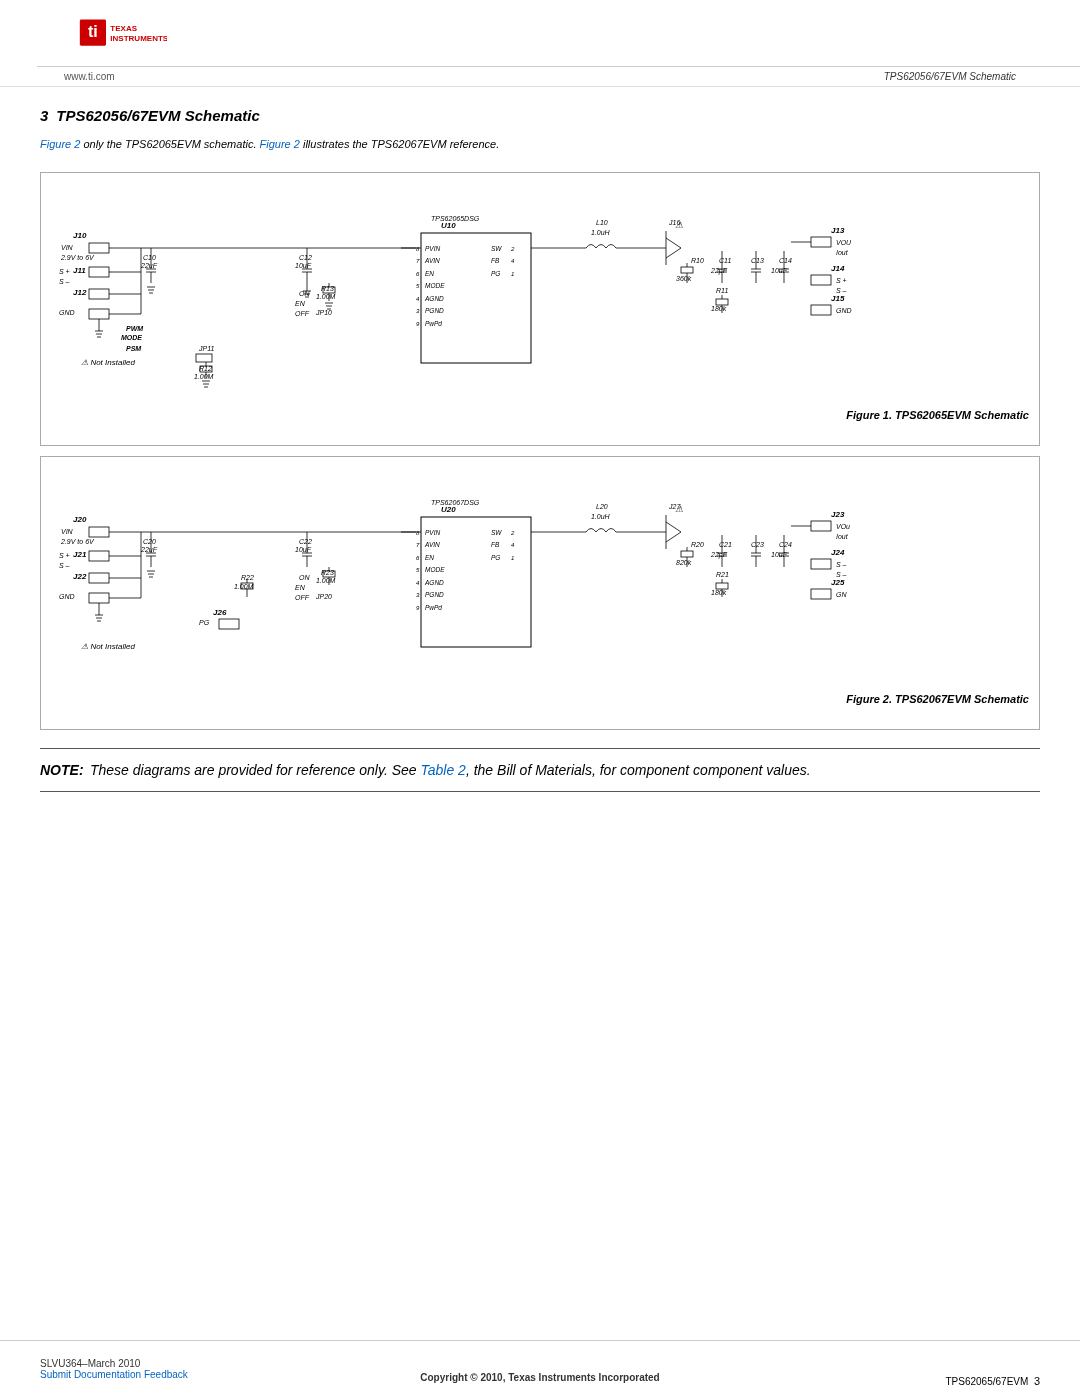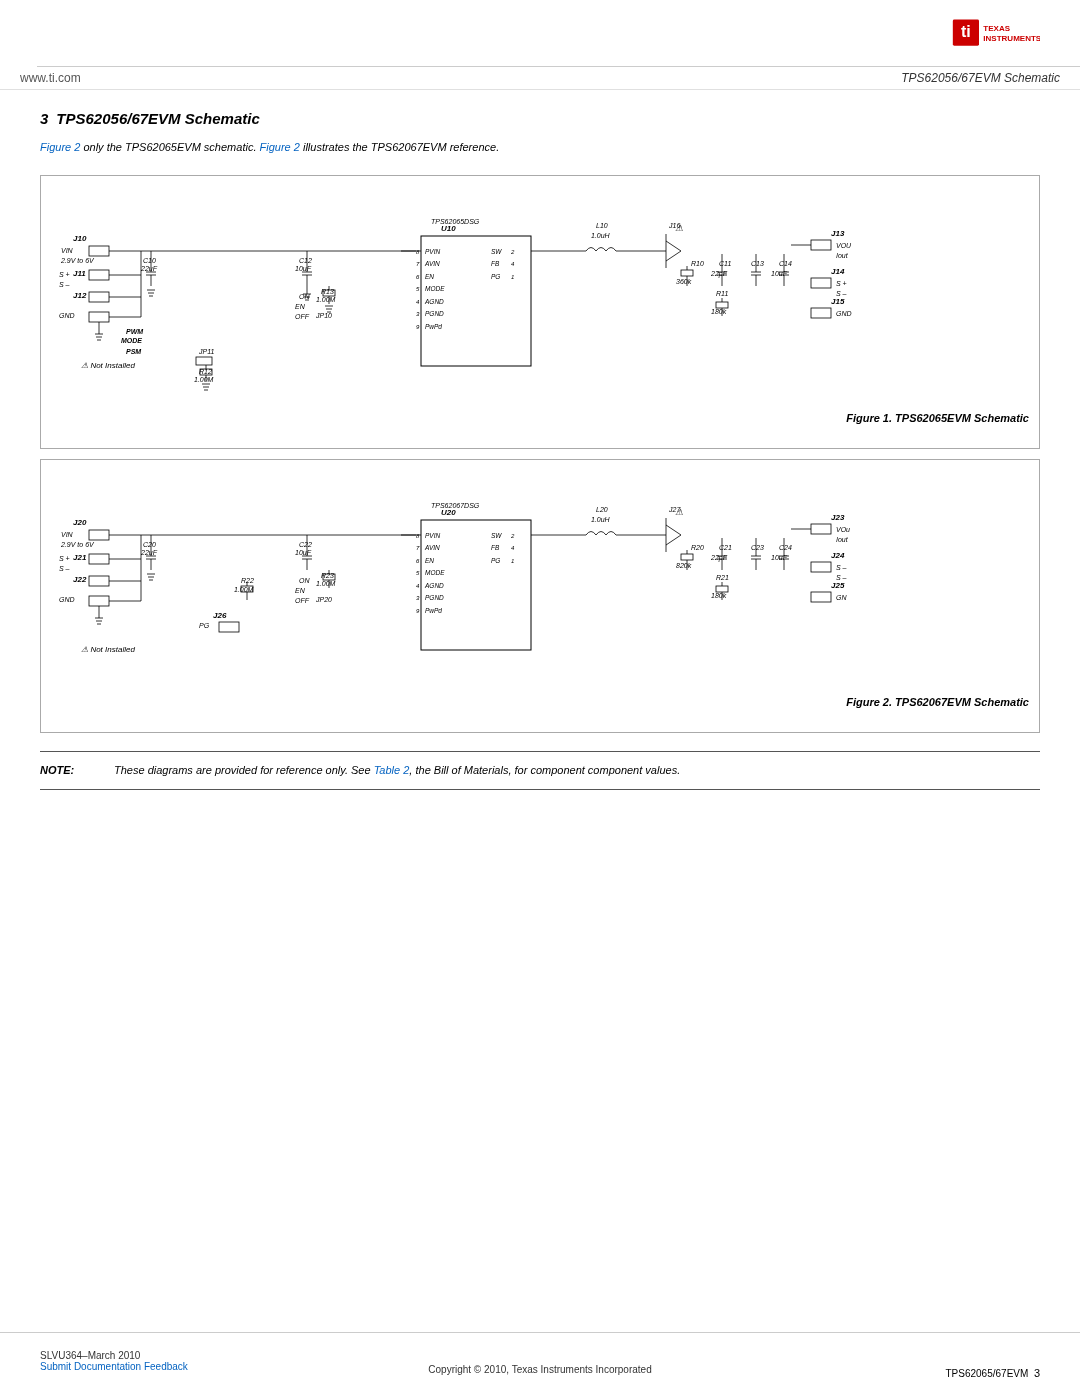--- a/index.html
+++ b/index.html
@@ -9,41 +9,41 @@
       background: #fff;
       color: #000;
       width: 1080px;
       min-height: 1397px;
       position: relative;
     }
 
     
     .header {
       display: flex;
-      justify-content: flex-end;
+      justify-content: flex-start;
       align-items: flex-start;
       padding: 18px 40px 8px 40px;
       border-bottom: 1px solid #ccc;
       margin-left: 37px;
     }
     .logo-area {
       display: flex;
       align-items: center;
     }
     .logo-svg {
       width: 90px;
       height: 40px;
     }
 
     
     .top-bar {
       display: flex;
       justify-content: space-between;
-      padding: 4px 20px;
-      font-size: 12px;
+      padding: 4px 64px;
+      font-size: 10px;
       color: #555;
       border-bottom: 1px solid #e0e0e0;
     }
     .top-bar .doc-title {
       font-style: italic;
       color: #333;
     }
 
     
     .content {
@@ -94,34 +94,34 @@
       margin: 0 auto;
     }
 
     
     .note-box {
       border-top: 1.5px solid #555;
       border-bottom: 1.5px solid #555;
       padding: 10px 0;
       margin: 18px 0;
       display: flex;
-      gap: 28px;
-      font-size: 11px;
+      gap: 4px;
+      font-size: 14px;
       line-height: 1.6;
     }
     .note-label {
       font-weight: bold;
       white-space: nowrap;
       min-width: 46px;
     }
 
     
     .footer {
       position: absolute;
-      bottom: 8px;
+      bottom: 0;
       left: 0;
       right: 0;
       padding: 10px 40px;
       border-top: 1px solid #ccc;
       display: flex;
       justify-content: space-between;
       align-items: center;
       font-size: 10px;
     }
     .footer-left {
@@ -140,20 +140,21 @@
       margin-top: 24px;
     }
     .footer-center {
       font-size: 10px;
       color: #333;
       text-align: center;
       position: absolute;
       left: 50%;
       transform: translateX(-50%);
       bottom: 14px;
+      font-weight: bold;
     }
     .page-number {
       font-size: 11px;
     }
   </style>
 </head>
 <body>
 
 <div class="header">
   <div class="logo-area">

